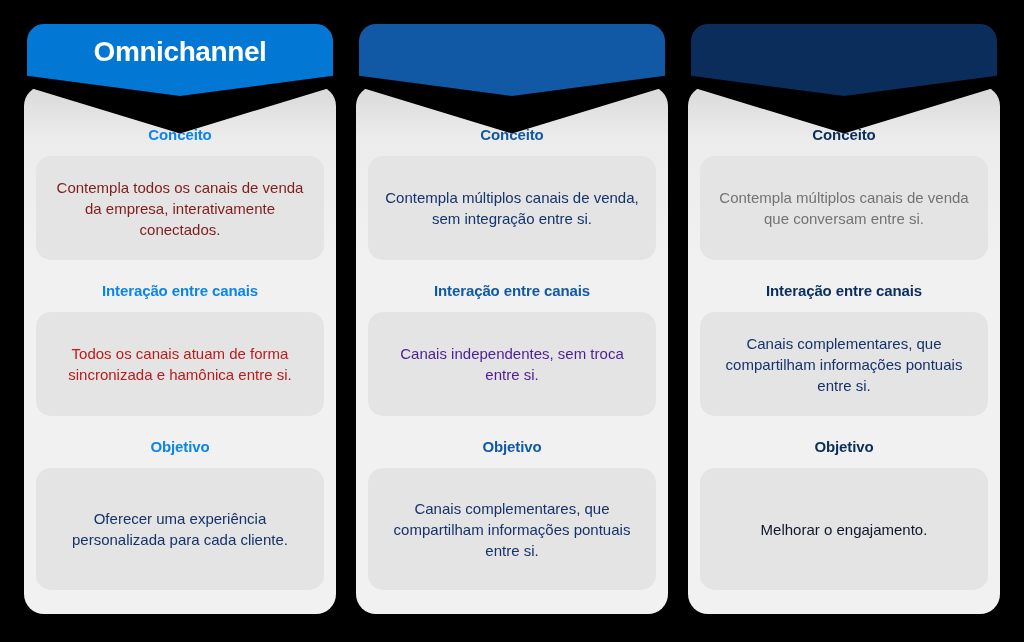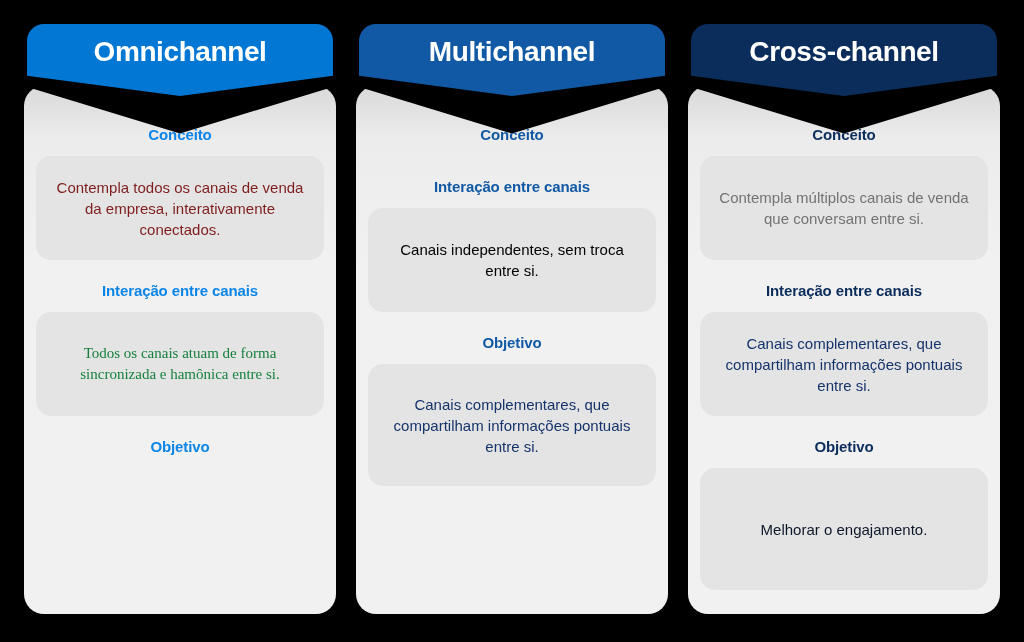--- a/index.html
+++ b/index.html
@@ -114,61 +114,65 @@
     <div class="card">
       <div class="section">
         <div class="section-title" style="color: rgb(11, 133, 232);">Conceito</div>
         <div class="section-box box-h1" style="color: #7f1d1d;">
           <span>Contempla todos os canais de venda da empresa, interativamente conectados.</span>
         </div>
       </div>
       <div class="gap-a"></div>
       <div class="section">
         <div class="section-title" style="color: rgb(11, 133, 232);">Interação entre canais</div>
-        <div class="section-box box-h2" style="color: #15803d; font-family: Liberation Serif, serif;">
+        <div class="section-box box-h2" style="color: #b91c1c;">
           <span>Todos os canais atuam de forma sincronizada e hamônica entre si.</span>
         </div>
       </div>
       <div class="gap-b"></div>
       <div class="section">
         <div class="section-title" style="color: rgb(11, 133, 232);">Objetivo</div>
+        <div class="section-box box-h3" style="color: rgb(21, 51, 107);">
+          <span>Oferecer uma experiência personalizada para cada cliente.</span>
+        </div>
       </div>
     </div>
   </div>
 
   <div class="column">
     <div class="col-header">
       <div class="pill" style="background: rgb(17, 89, 165);"></div>
-      <div class="title">Multichannel</div>
     </div>
     <div class="card">
       <div class="section">
         <div class="section-title" style="color: rgb(17, 89, 165);">Conceito</div>
+        <div class="section-box box-h1" style="color: rgb(21, 51, 107);">
+          <span>Contempla múltiplos canais de venda, sem integração entre si.</span>
+        </div>
       </div>
       <div class="gap-a"></div>
       <div class="section">
         <div class="section-title" style="color: rgb(17, 89, 165);">Interação entre canais</div>
-        <div class="section-box box-h2" style="color: #000000;">
+        <div class="section-box box-h2" style="color: #4c1d95;">
           <span>Canais independentes, sem troca entre si.</span>
         </div>
       </div>
       <div class="gap-b"></div>
       <div class="section">
         <div class="section-title" style="color: rgb(17, 89, 165);">Objetivo</div>
         <div class="section-box box-h3" style="color: rgb(21, 51, 107);">
           <span>Canais complementares, que compartilham informações pontuais entre si.</span>
         </div>
       </div>
     </div>
   </div>
 
   <div class="column">
     <div class="col-header">
       <div class="pill" style="background: rgb(11, 45, 92);"></div>
-      <div class="title">Cross-channel</div>
     </div>
     <div class="card">
       <div class="section">
         <div class="section-title" style="color: rgb(11, 45, 92);">Conceito</div>
         <div class="section-box box-h1" style="color: #737373;">
           <span>Contempla múltiplos canais de venda que conversam entre si.</span>
         </div>
       </div>
       <div class="gap-a"></div>
       <div class="section">

